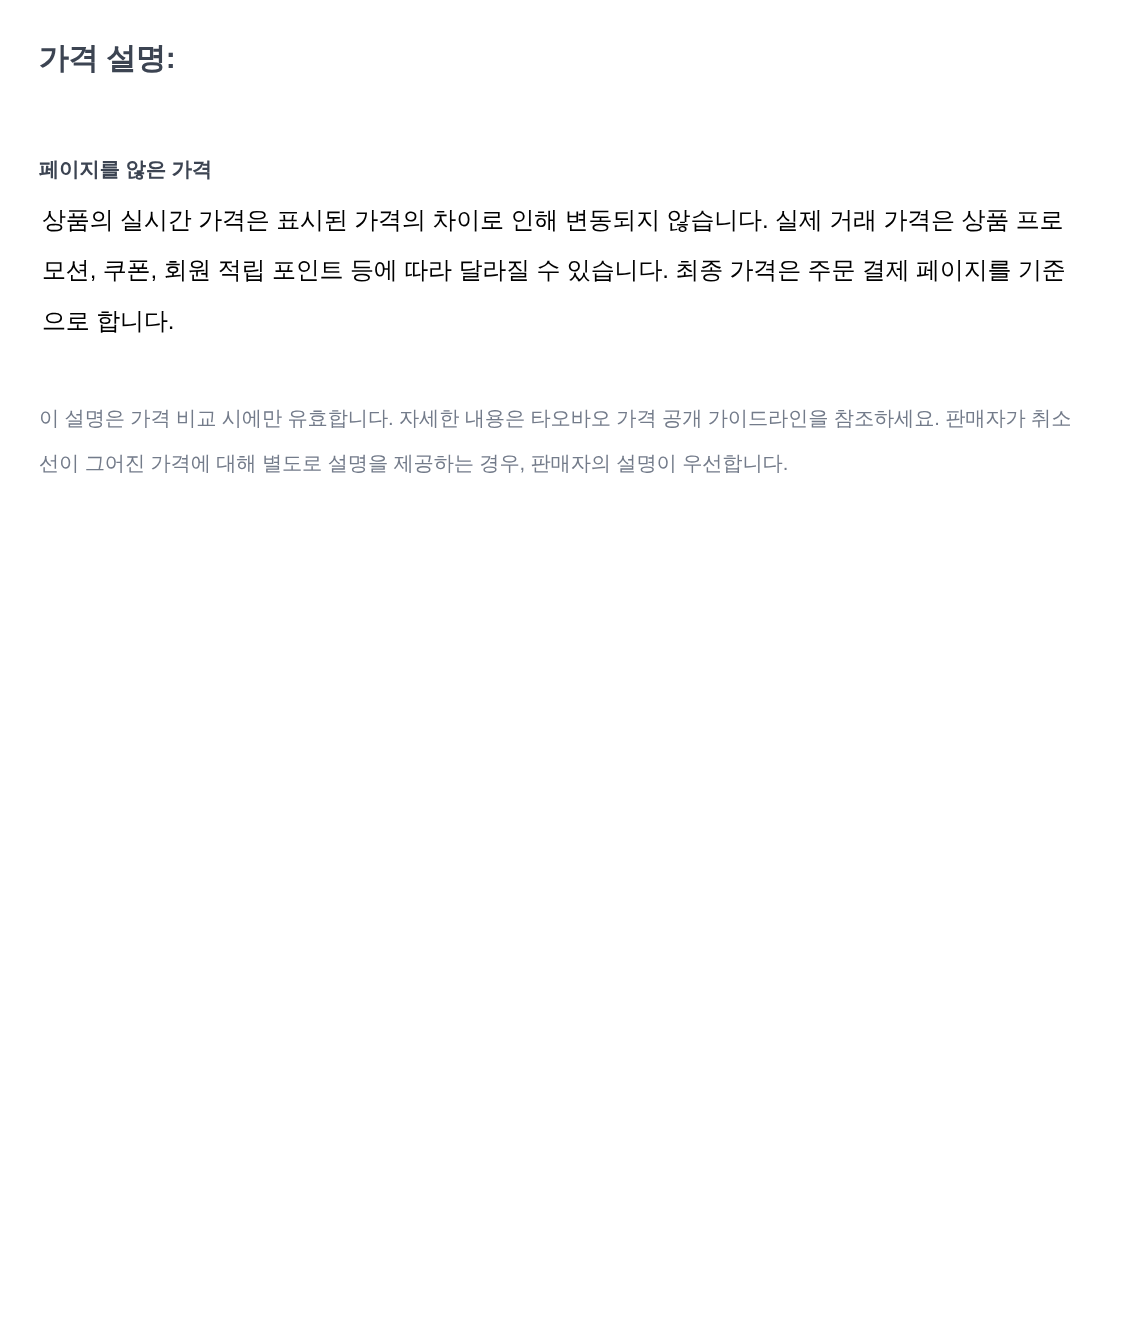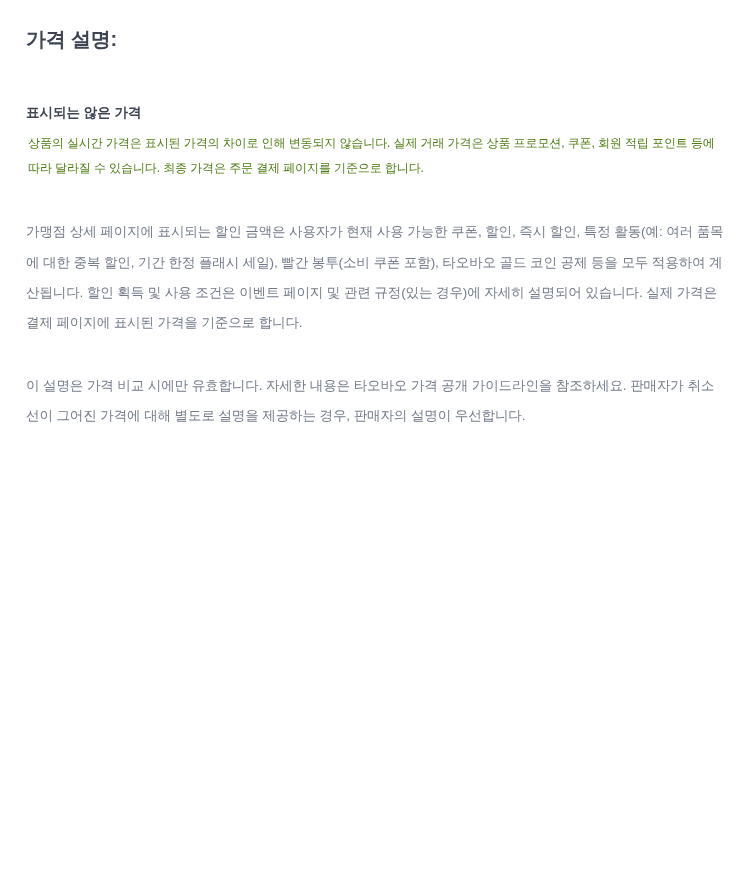--- a/index.html
+++ b/index.html
@@ -47,23 +47,23 @@
     font-size: 13.5px;
   }
   .body-lg {
     font-size: 15.5px;
     line-height: 1.95;
     color: #5b6473;
     margin: 10px 0 0 0;
     letter-spacing: -0.1px;
   }
   .body-md {
-    font-size: 12px;
+    font-size: 16px;
     line-height: 2.1;
-    color: #4d7c0f;
+    color: #000000;
     margin: 8px 0 0 0;
     letter-spacing: -0.1px;
   }
   .body-sm {
     font-size: 13.5px;
     line-height: 2.25;
     color: #737b8a;
     margin: 0;
     letter-spacing: -0.1px;
   }
@@ -80,19 +80,18 @@
 <body>
 
 <div class="page">
 
   <h1 class="doc-title">가격 설명:</h1>
 
   <div class="section">
   </div>
 
   <div class="section">
-    <h2 class="section-heading heading-2">표시되는 않은 가격</h2>
+    <h2 class="section-heading heading-2">페이지를 않은 가격</h2>
     <p class="body-md indent-2">상품의 실시간 가격은 표시된 가격의 차이로 인해 변동되지 않습니다. 실제 거래 가격은 상품 프로모션, 쿠폰, 회원 적립 포인트 등에 따라 달라질 수 있습니다. 최종 가격은 주문 결제 페이지를 기준으로 합니다.</p>
-    <p class="body-sm block-gap-lg">가맹점 상세 페이지에 표시되는 할인 금액은 사용자가 현재 사용 가능한 쿠폰, 할인, 즉시 할인, 특정 활동(예: 여러 품목에 대한 중복 할인, 기간 한정 플래시 세일), 빨간 봉투(소비 쿠폰 포함), 타오바오 골드 코인 공제 등을 모두 적용하여 계산됩니다. 할인 획득 및 사용 조건은 이벤트 페이지 및 관련 규정(있는 경우)에 자세히 설명되어 있습니다. 실제 가격은 결제 페이지에 표시된 가격을 기준으로 합니다.</p>
     <p class="body-sm block-gap-md">이 설명은 가격 비교 시에만 유효합니다. 자세한 내용은 타오바오 가격 공개 가이드라인을 참조하세요. 판매자가 취소선이 그어진 가격에 대해 별도로 설명을 제공하는 경우, 판매자의 설명이 우선합니다.</p>
   </div>
 
 </div>
 
 </body></html>

